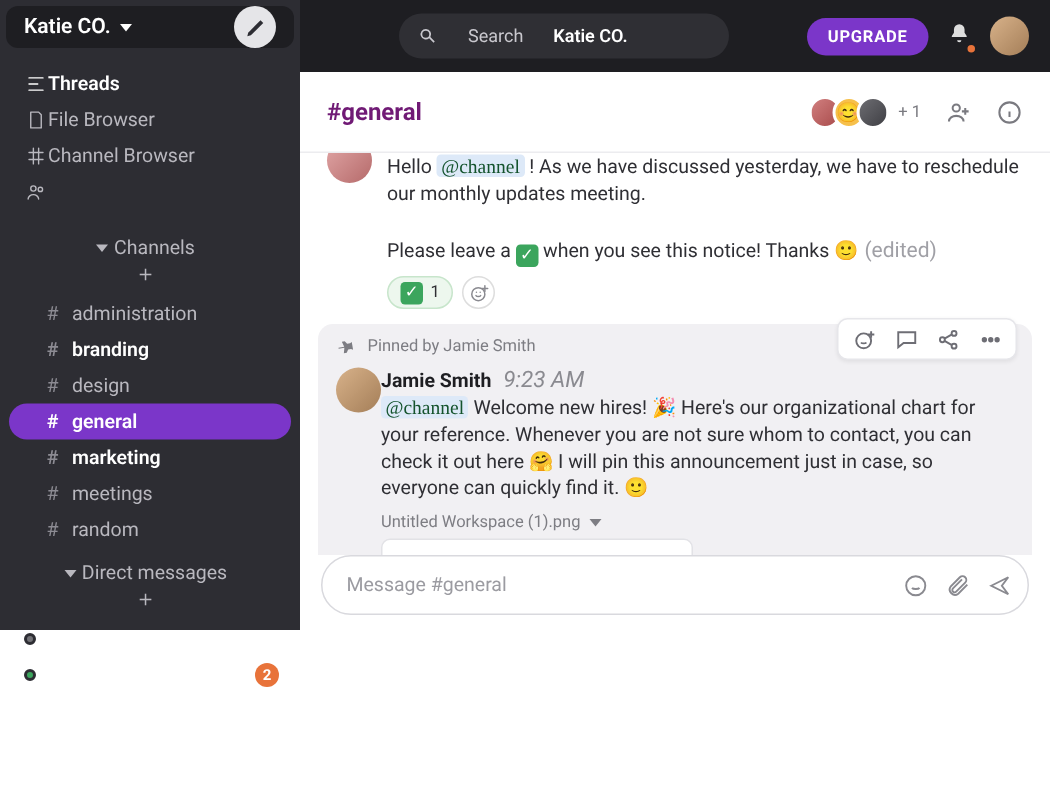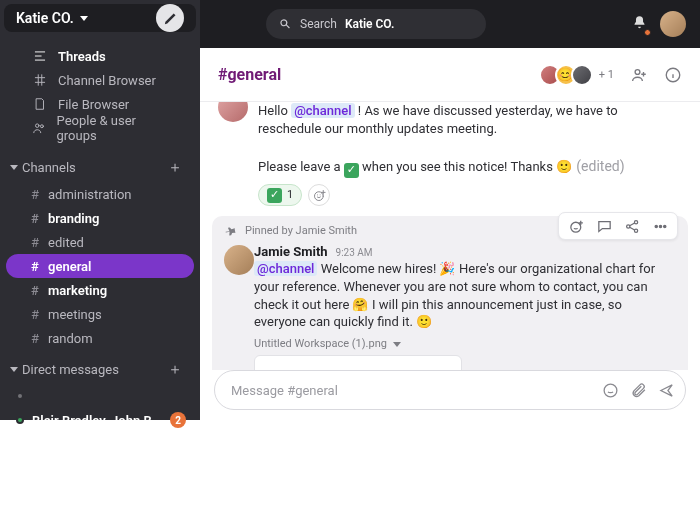--- a/index.html
+++ b/index.html
@@ -8,44 +8,44 @@
 
   
   .sidebar { width: 200px; background: #2d2d33; color: #b9b8bf; display: flex; flex-direction: column; font-size: 13px; }
   .ws-header { display: flex; align-items: center; justify-content: space-between; height: 48px; padding: 0 12px; background: #1e1e22; border-radius: 8px; margin: 4px; }
   .ws-name { display: flex; align-items: center; gap: 6px; color: #fff; font-weight: 600; font-size: 14px; }
   .chev-down { width: 0; height: 0; border-left: 4px solid transparent; border-right: 4px solid transparent; border-top: 5px solid #fff; }
   .edit-circle { width: 28px; height: 28px; border-radius: 50%; background: #e5e5e8; display: flex; align-items: center; justify-content: center; }
   .edit-circle svg { width: 15px; height: 15px; fill: #2d2d33; }
 
   .nav-list { padding: 8px 0; }
-  .nav-item { display: flex; align-items: center; gap: 10px; padding: 4px 32px; height: 24px; cursor: pointer; position: relative; }
+  .nav-item { display: flex; align-items: center; padding: 4px 16px; height: 24px; cursor: pointer; position: relative; }
   .nav-item.white { color: #fff; font-weight: 600; }
   .nav-item .icon { width: 16px; display: flex; justify-content: center; }
   .badge { position: absolute; right: 14px; background: #e8733a; color: #fff; border-radius: 9px; min-width: 16px; height: 16px; font-size: 10px; font-weight: 700; display: flex; align-items: center; justify-content: center; padding: 0 4px; }
-  .sec-header { display: flex; align-items: center; justify-content: space-between; padding: 10px 16px 6px 10px; cursor: pointer; }
+  .sec-header { display: flex; align-items: center; justify-content: space-between; padding: 10px 16px 6px 10px; cursor: pointer; flex-direction: column; }
   .sec-header .lbl { display: flex; align-items: center; gap: 4px; }
   .sec-header .chev { width: 0; height: 0; border-left: 4px solid transparent; border-right: 4px solid transparent; border-top: 5px solid #b9b8bf; }
   .sec-header .plus { width: 18px; height: 18px; border-radius: 50%; display: flex; align-items: center; justify-content: center; font-size: 15px; color: #b9b8bf; }
   .chan-item { display: flex; align-items: center; gap: 8px; padding: 0 16px 0 30px; height: 24px; cursor: pointer; }
   .chan-item .pre { width: 10px; text-align: center; color: #8c8b93; }
   .chan-item.white { color: #fff; font-weight: 600; }
   .chan-item.sel { background: #7b36c9; color: #fff; border-radius: 12px; margin: 0 6px; padding-left: 24px; font-weight: 600; }
   .chan-item.sel .pre { color: #fff; }
   .dm-item { display: flex; align-items: center; gap: 8px; padding: 0 14px 0 16px; height: 24px; cursor: pointer; position: relative; }
   .presence { width: 8px; height: 8px; border-radius: 50%; background: #3ba55d; border: 2px solid #2d2d33; }
   .presence.away { background: #727277; }
   .dm-item.white { color: #fff; font-weight: 600; }
 
   
   .main { flex: 1; display: flex; flex-direction: column; background: #fff; }
 
   .topbar { height: 48px; background: #1e1e22; display: flex; align-items: center; padding: 0 14px; gap: 12px; }
   .topbar .spacer { flex: 0 0 40px; }
-  .search { flex: 0 0 220px; height: 30px; background: #2f2f34; border-radius: 15px; display: flex; align-items: center; padding: 0 12px; gap: 8px; color: #c9c8ce; font-size: 12px; }
+  .search { flex: 0 0 220px; height: 30px; background: #2f2f34; border-radius: 15px; display: flex; align-items: center; padding: 0 12px; gap: 20px; color: #c9c8ce; font-size: 12px; }
   .search svg { width: 14px; height: 14px; fill: #c9c8ce; }
   .search .term { color: #fff; font-weight: 600; }
   .topbar .grow { flex: 1; }
   .upgrade { background: #7b36c9; color: #fff; font-size: 11px; font-weight: 700; letter-spacing: .5px; padding: 6px 14px; border-radius: 14px; cursor: pointer; }
   .bell-wrap { position: relative; }
   .bell-wrap svg { width: 17px; height: 17px; fill: #ddd; }
   .bell-dot { position: absolute; right: -3px; bottom: -1px; width: 7px; height: 7px; background: #e8733a; border-radius: 50%; border: 1px solid #1e1e22; }
   .me-avatar { width: 26px; height: 26px; border-radius: 50%; background: linear-gradient(135deg,#d8b28a,#a47e58); }
 
   .chan-header { height: 54px; background: #fff; border-bottom: 1px solid #ececef; display: flex; align-items: center; padding: 0 18px; }
@@ -60,22 +60,22 @@
   .hdr-icon { width: 18px; height: 18px; margin-left: 16px; cursor: pointer; }
   .hdr-icon svg { width: 18px; height: 18px; fill: none; stroke: #7a7a80; stroke-width: 1.8; }
 
   .messages { flex: 1; overflow: hidden; padding: 0 6px 6px 6px; font-size: 13px; color: #2f2f34; }
   .msg { display: flex; gap: 10px; padding: 6px 12px; position: relative; }
   .msg .avatar { width: 30px; height: 30px; border-radius: 50%; flex-shrink: 0; margin-top: 2px; }
   .msg .avatar.partial { margin-top: -10px; }
   .msg .body { flex: 1; line-height: 1.35; }
   .author-row { display: flex; align-items: baseline; gap: 8px; }
   .author { font-weight: 700; color: #1e1e22; }
-  .time { font-size: 10px; color: #8a8a90; }
-  .mention { background: #dde9f8; color: #6d28d9; padding: 0 3px; border-radius: 3px; font-weight: 500; }
+  .time { font-size: 15px; color: #8a8a90; font-style: italic; }
+  .mention { background: #dde9f8; color: #14532d; padding: 0 3px; border-radius: 3px; font-weight: 500; font-family: Liberation Serif, serif; }
   .edited { font-size: 14px; color: #a0a0a6; margin-left: 4px; }
   .chk { display:inline-flex; width:15px; height:15px; background:#3ba55d; border-radius:3px; align-items:center; justify-content:center; color:#fff; font-size:11px; vertical-align:-2px; }
   .react-row { display: flex; gap: 6px; margin-top: 6px; align-items: center; }
   .react-pill { display: flex; align-items: center; gap: 5px; background: #edf7ee; border: 1px solid #c7e5cb; border-radius: 11px; height: 22px; padding: 0 8px; font-size: 11px; cursor: pointer; }
   .add-react { width: 22px; height: 22px; border: 1px solid #ddd; border-radius: 50%; display:flex; align-items:center; justify-content:center; font-size:14px; color:#8a8a90; cursor:pointer; }
   .hover-actions { position: absolute; right: 10px; top: -4px; display: flex; gap: 10px; background: #fff; border: 1px solid #e6e6ea; border-radius: 7px; padding: 4px 8px; box-shadow: 0 1px 3px rgba(0,0,0,.07); }
   .hover-actions .ha { width: 18px; height: 18px; display:flex; align-items:center; justify-content:center; cursor:pointer; color:#6e6e75; }
   .hover-actions .ha svg { width: 17px; height: 17px; fill: none; stroke: #6e6e75; stroke-width: 1.8; }
 
   .msg.pinned { background: #f1f0f3; border-radius: 10px; margin: 4px 6px; padding: 8px 12px 12px 12px; }
@@ -122,42 +122,41 @@
         <span class="icon">
             <svg width="14" height="14" viewBox="0 0 24 24" class="ico-line">
               <path d="M4 5h16M4 12h10M4 19h16"></path>
             </svg>
           </span>
         <span>Threads</span>
       </div>
       <div class="nav-item">
         <span class="icon">
             <svg width="14" height="14" viewBox="0 0 24 24" class="ico-line">
+              <path d="M6 3h9l3 3v15H6z"></path>
+            </svg>
+          </span>
+        <span>File Browser</span>
+      </div>
+      <div class="nav-item">
+        <span class="icon">
+            <svg width="14" height="14" viewBox="0 0 24 24" class="ico-line">
               <path d="M4 8h16M4 16h16M9 3v18M15 3v18"></path>
             </svg>
           </span>
         <span>Channel Browser</span>
-      </div>
-      <div class="nav-item">
-        <span class="icon">
-            <svg width="14" height="14" viewBox="0 0 24 24" class="ico-line">
-              <path d="M6 3h9l3 3v15H6z"></path>
-            </svg>
-          </span>
-        <span>File Browser</span>
       </div>
       <div class="nav-item">
         <span class="icon">
             <svg width="14" height="14" viewBox="0 0 24 24" class="ico-line">
               <circle cx="9" cy="8" r="3"></circle>
               <path d="M3 20c0-3 3-5 6-5s6 2 6 5"></path>
               <circle cx="17" cy="9" r="2.5"></circle>
             </svg>
           </span>
-        <span>People &amp; user groups</span>
       </div>
     </div>
 
     <div class="sec-header">
       <span class="lbl">
           <span class="chev"></span>
           <span>Channels</span>
         </span>
       <span class="plus">＋</span>
     </div>
@@ -165,21 +164,21 @@
         <div class="chan-item">
           <span class="pre">#</span>
           <span>administration</span>
         </div>
         <div class="chan-item white">
           <span class="pre">#</span>
           <span>branding</span>
         </div>
         <div class="chan-item">
           <span class="pre">#</span>
-          <span>edited</span>
+          <span>design</span>
         </div>
         <div class="chan-item white sel">
           <span class="pre">#</span>
           <span>general</span>
         </div>
         <div class="chan-item white">
           <span class="pre">#</span>
           <span>marketing</span>
         </div>
         <div class="chan-item">
@@ -217,20 +216,21 @@
     <div class="topbar">
       <div class="spacer"></div>
       <div class="search">
         <svg viewBox="0 0 24 24">
             <path d="M10 4a6 6 0 1 0 3.9 10.6l5 5 1.4-1.4-5-5A6 6 0 0 0 10 4zm0 2a4 4 0 1 1 0 8 4 4 0 0 1 0-8z"></path>
           </svg>
         <span>Search</span>
         <span class="term">Katie CO.</span>
       </div>
       <div class="grow"></div>
+      <div class="upgrade">UPGRADE</div>
       <div class="bell-wrap">
         <svg viewBox="0 0 24 24">
             <path d="M12 3a5 5 0 0 0-5 5v3l-2 3v1h14v-1l-2-3V8a5 5 0 0 0-5-5zm-2 15a2 2 0 0 0 4 0h-4z"></path>
           </svg>
         <span class="bell-dot"></span>
       </div>
       <div class="me-avatar"></div>
     </div>
 
     <div class="chan-header">

